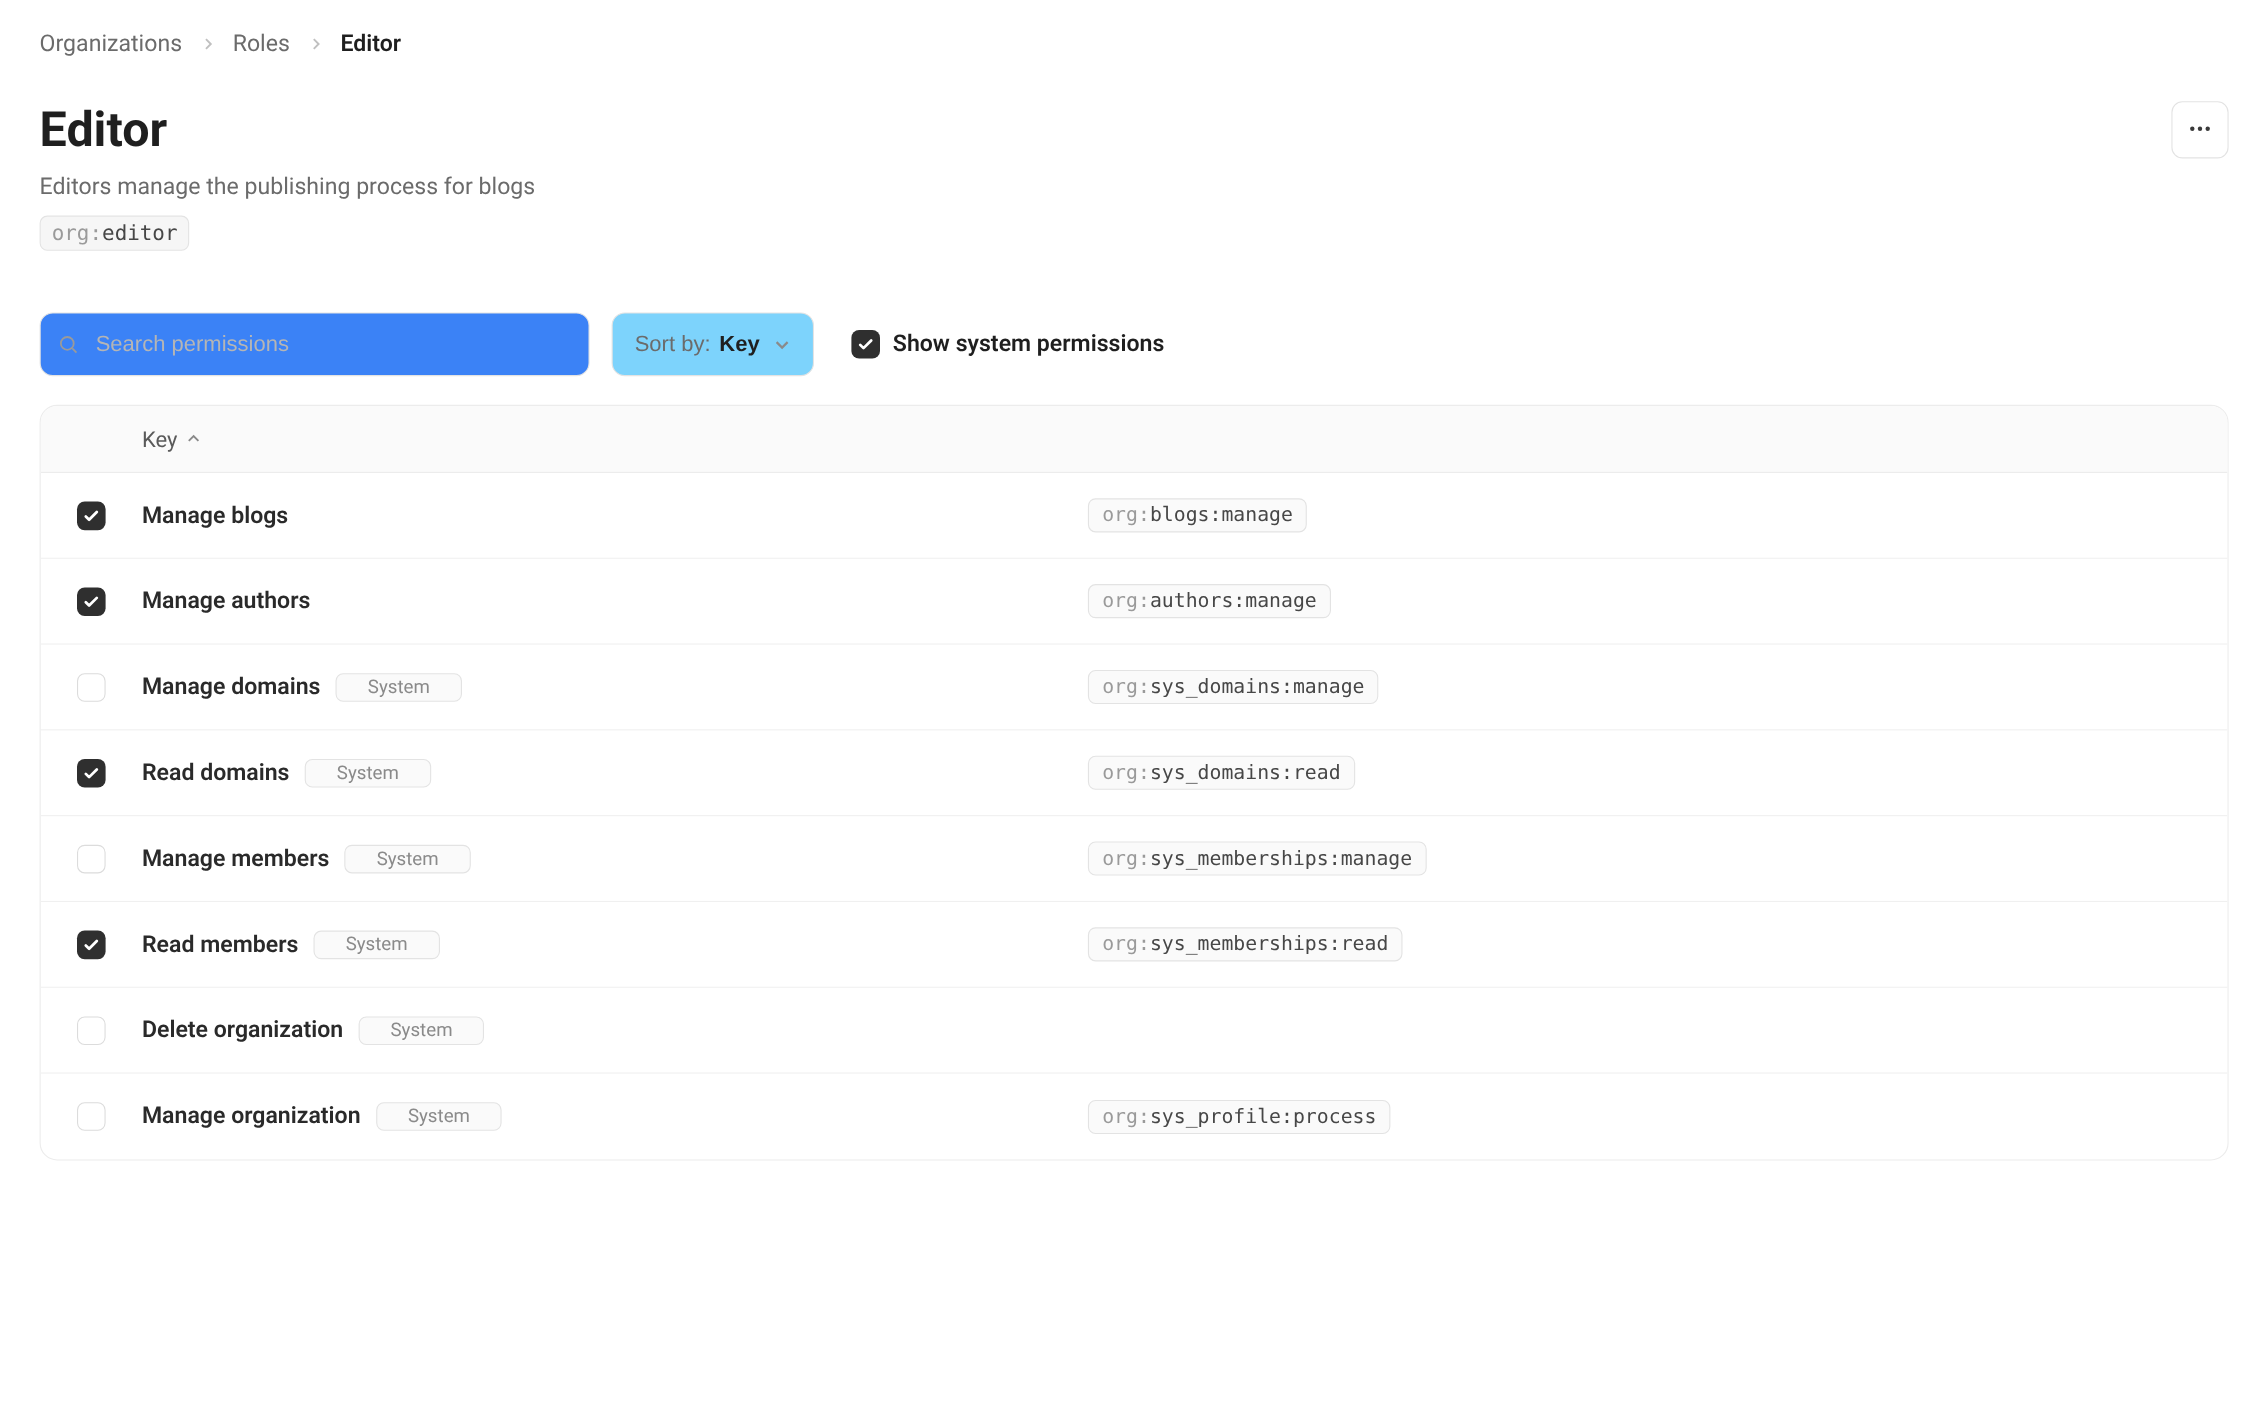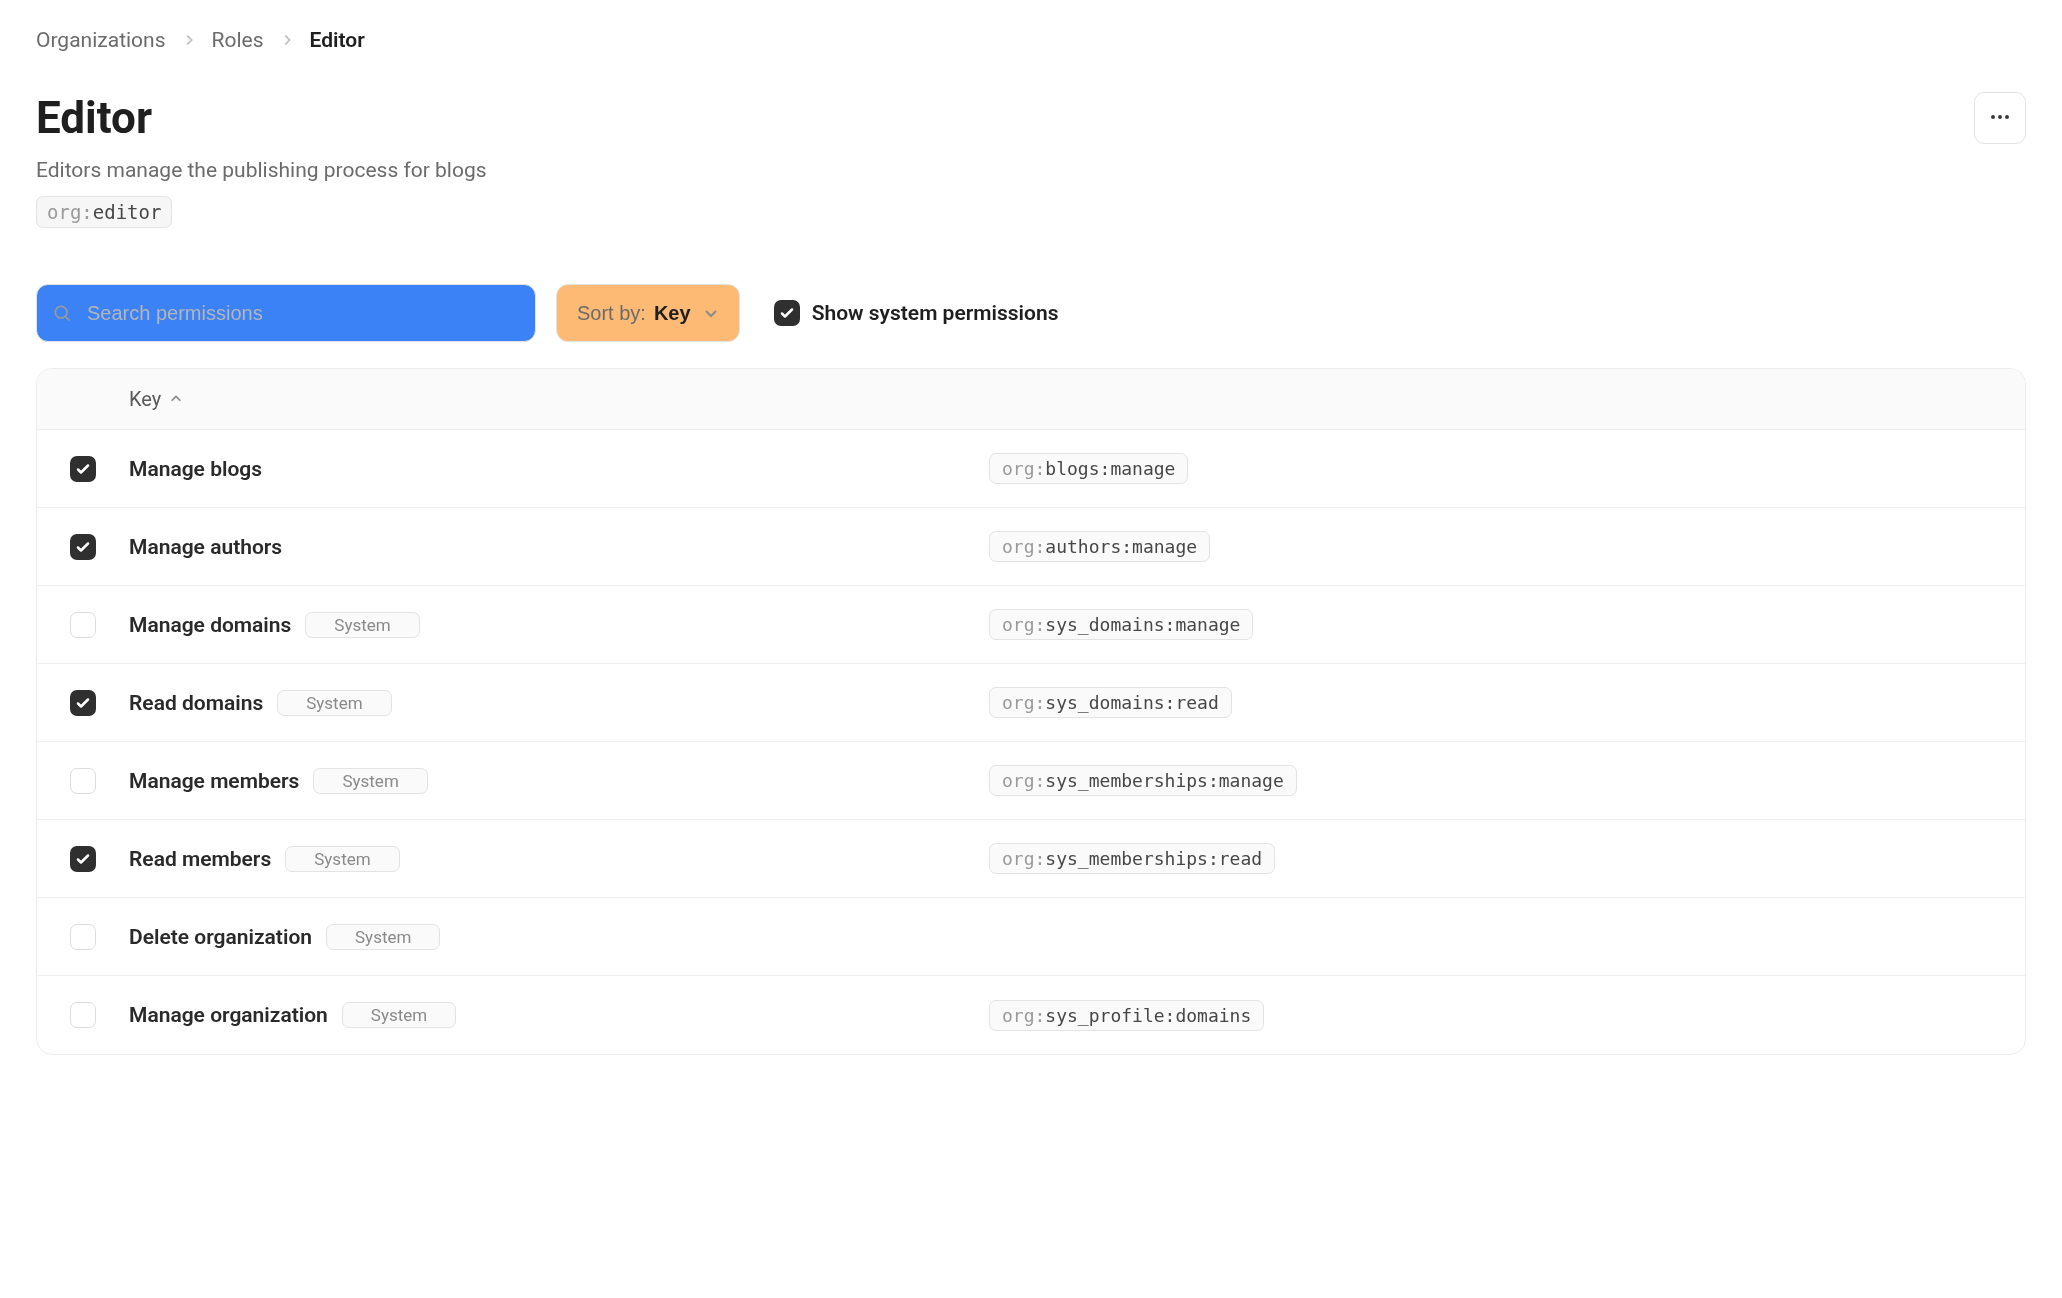--- a/index.html
+++ b/index.html
@@ -105,21 +105,21 @@
   .search-input::placeholder { color:#b5b5b5; }
   .sort-btn {
     height: 58px;
     border: 1px solid #e3e3e3;
     border-radius: 12px;
     padding: 0 20px;
     display:flex;
     align-items:center;
     gap:8px;
     cursor:pointer;
-    background:#fdba74;
+    background:#7dd3fc;
     font-size: 20px;
   }
   .sort-btn .lbl { color:#6b6b6b; }
   .sort-btn .val { color:#1f1f1f; font-weight:600; }
   .sort-btn .chev { color:#8a8a8a; display:flex; margin-left:4px;}
   .show-sys {
     display:flex;
     align-items:center;
     gap:12px;
     font-size:21px;
@@ -389,16 +389,16 @@
       <div class="row">
         <div class="col-check">
           <span class="cbox unchecked"></span>
         </div>
         <div class="col-perm">
           <div class="perm-name">
             <span>Manage organization</span>
             <span class="sys-badge">System</span>
           </div>
         </div>
-        <div class="col-key"><span class="key-badge"><span class="prefix">org:</span><span>sys_profile:domains</span></span></div>
+        <div class="col-key"><span class="key-badge"><span class="prefix">org:</span><span>sys_profile:process</span></span></div>
       </div>
     </div>
 </div>
 
 </body></html>

